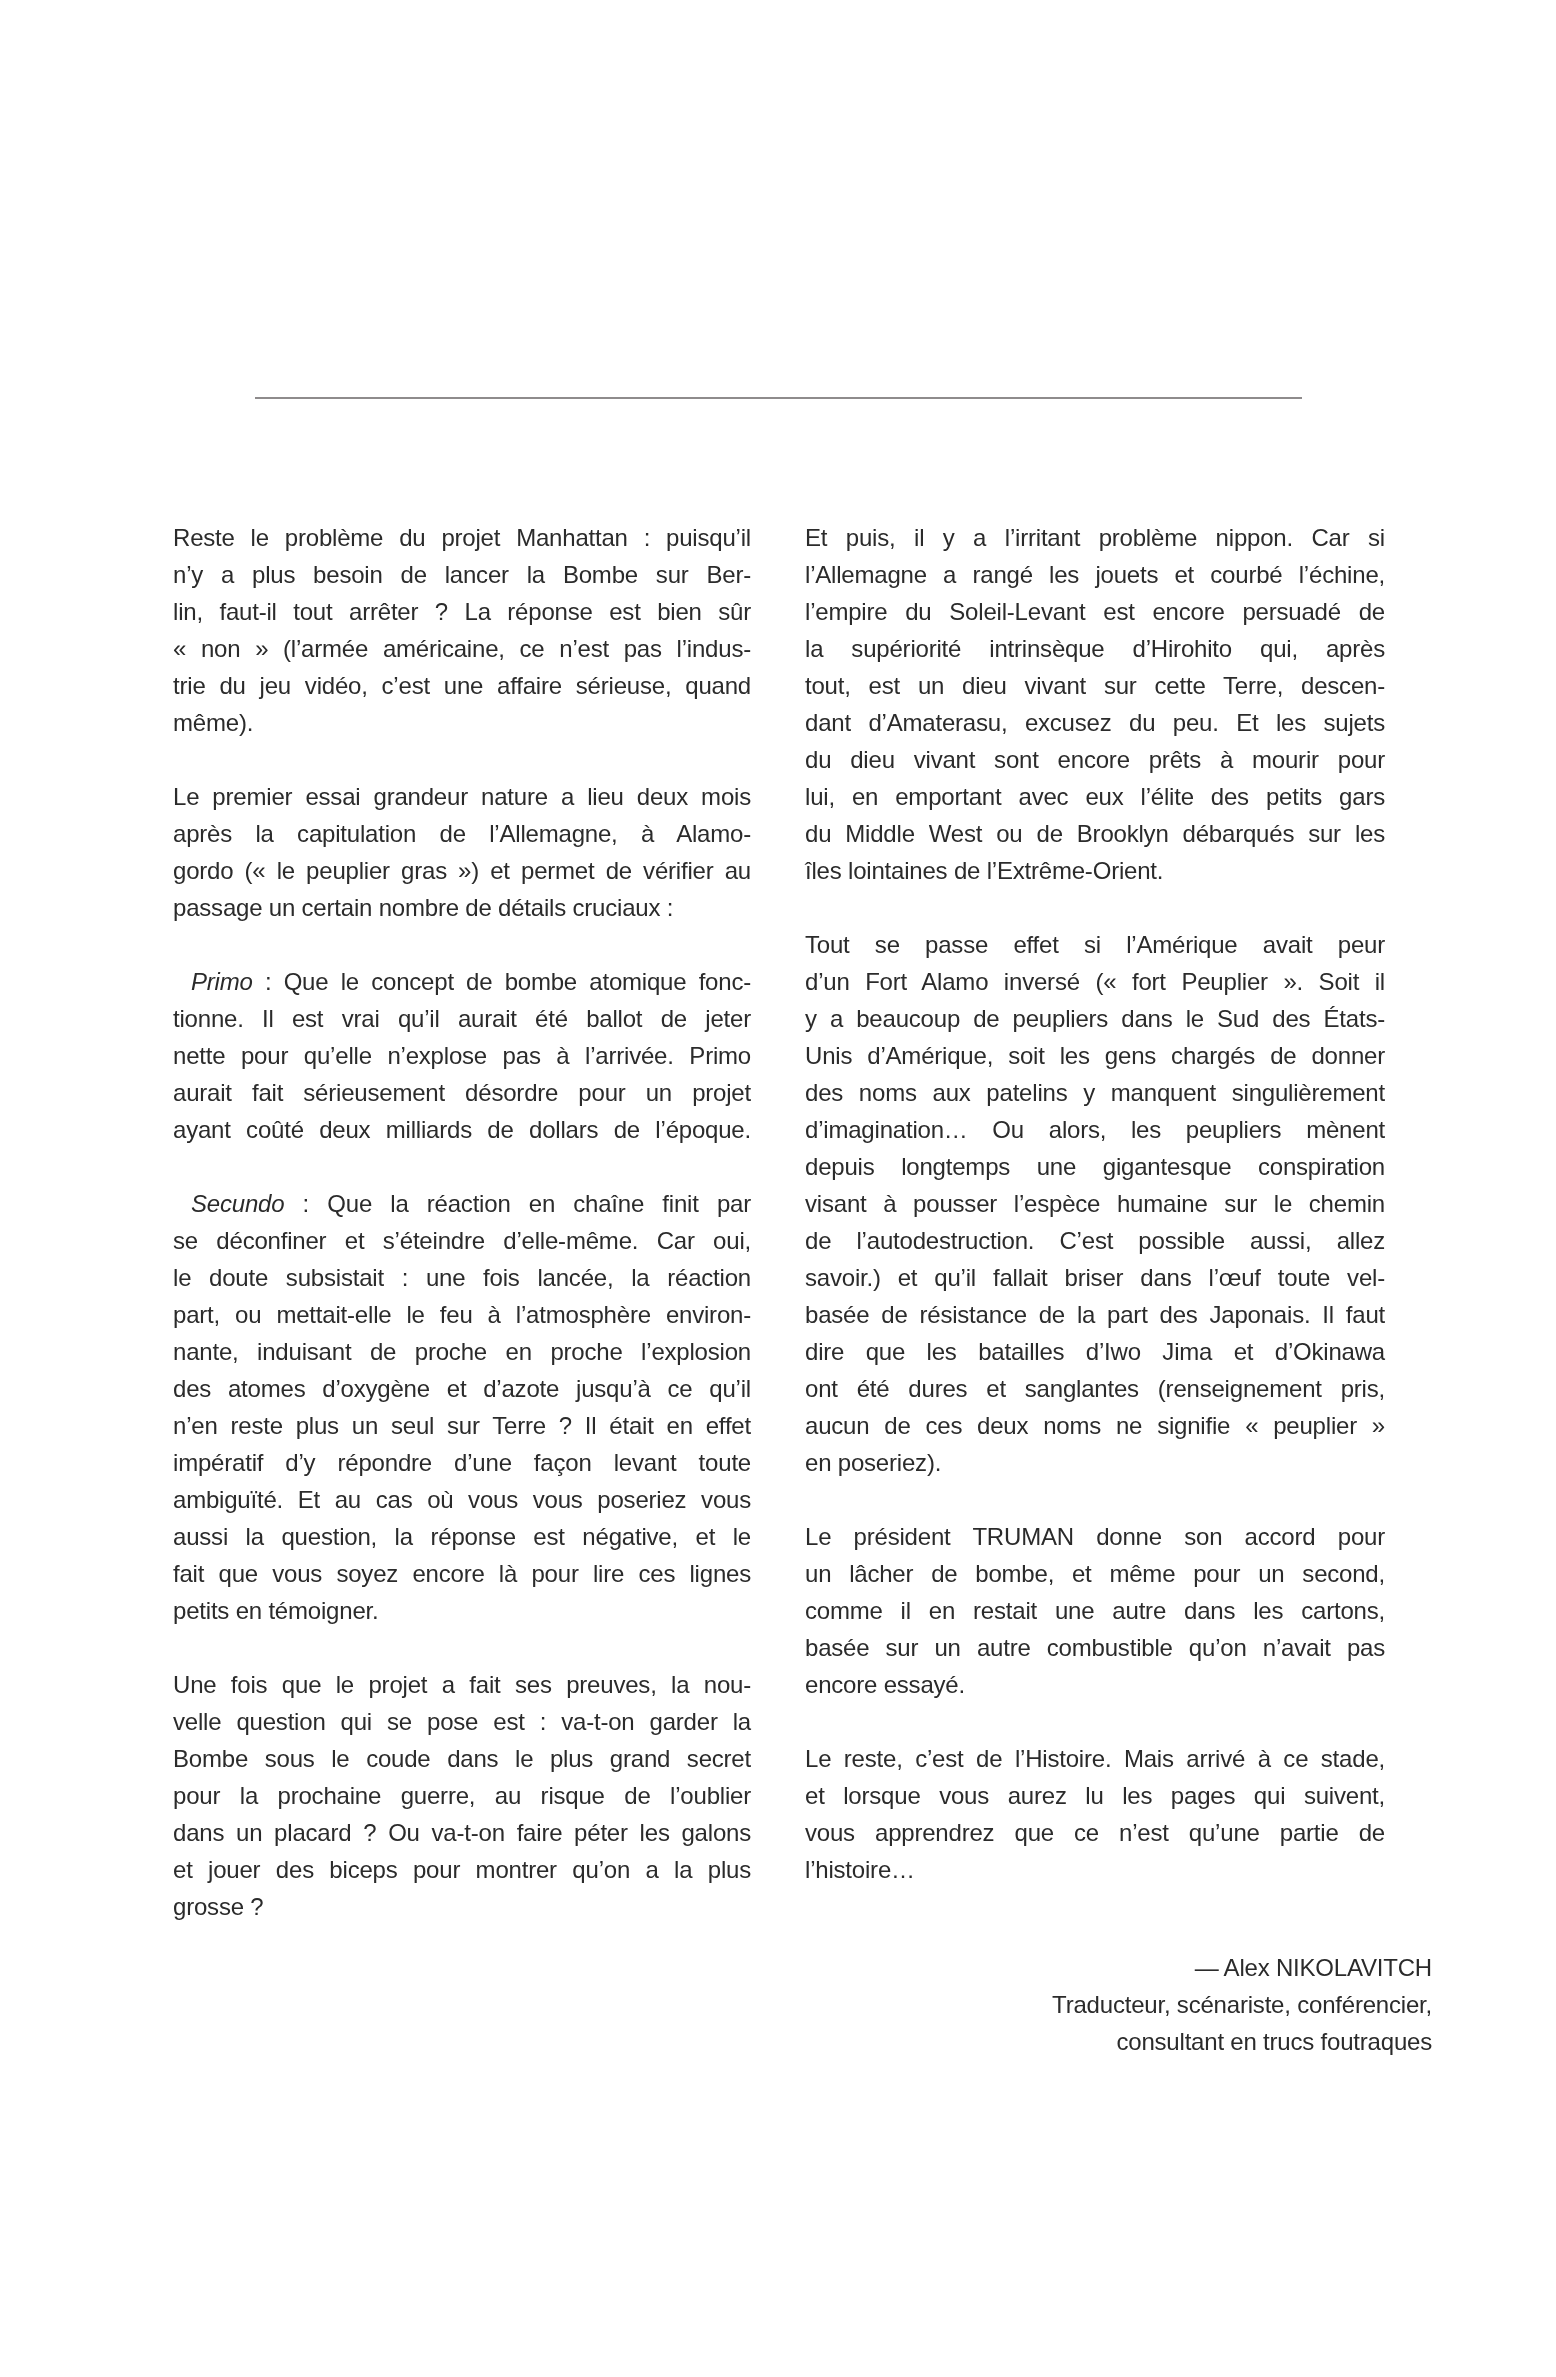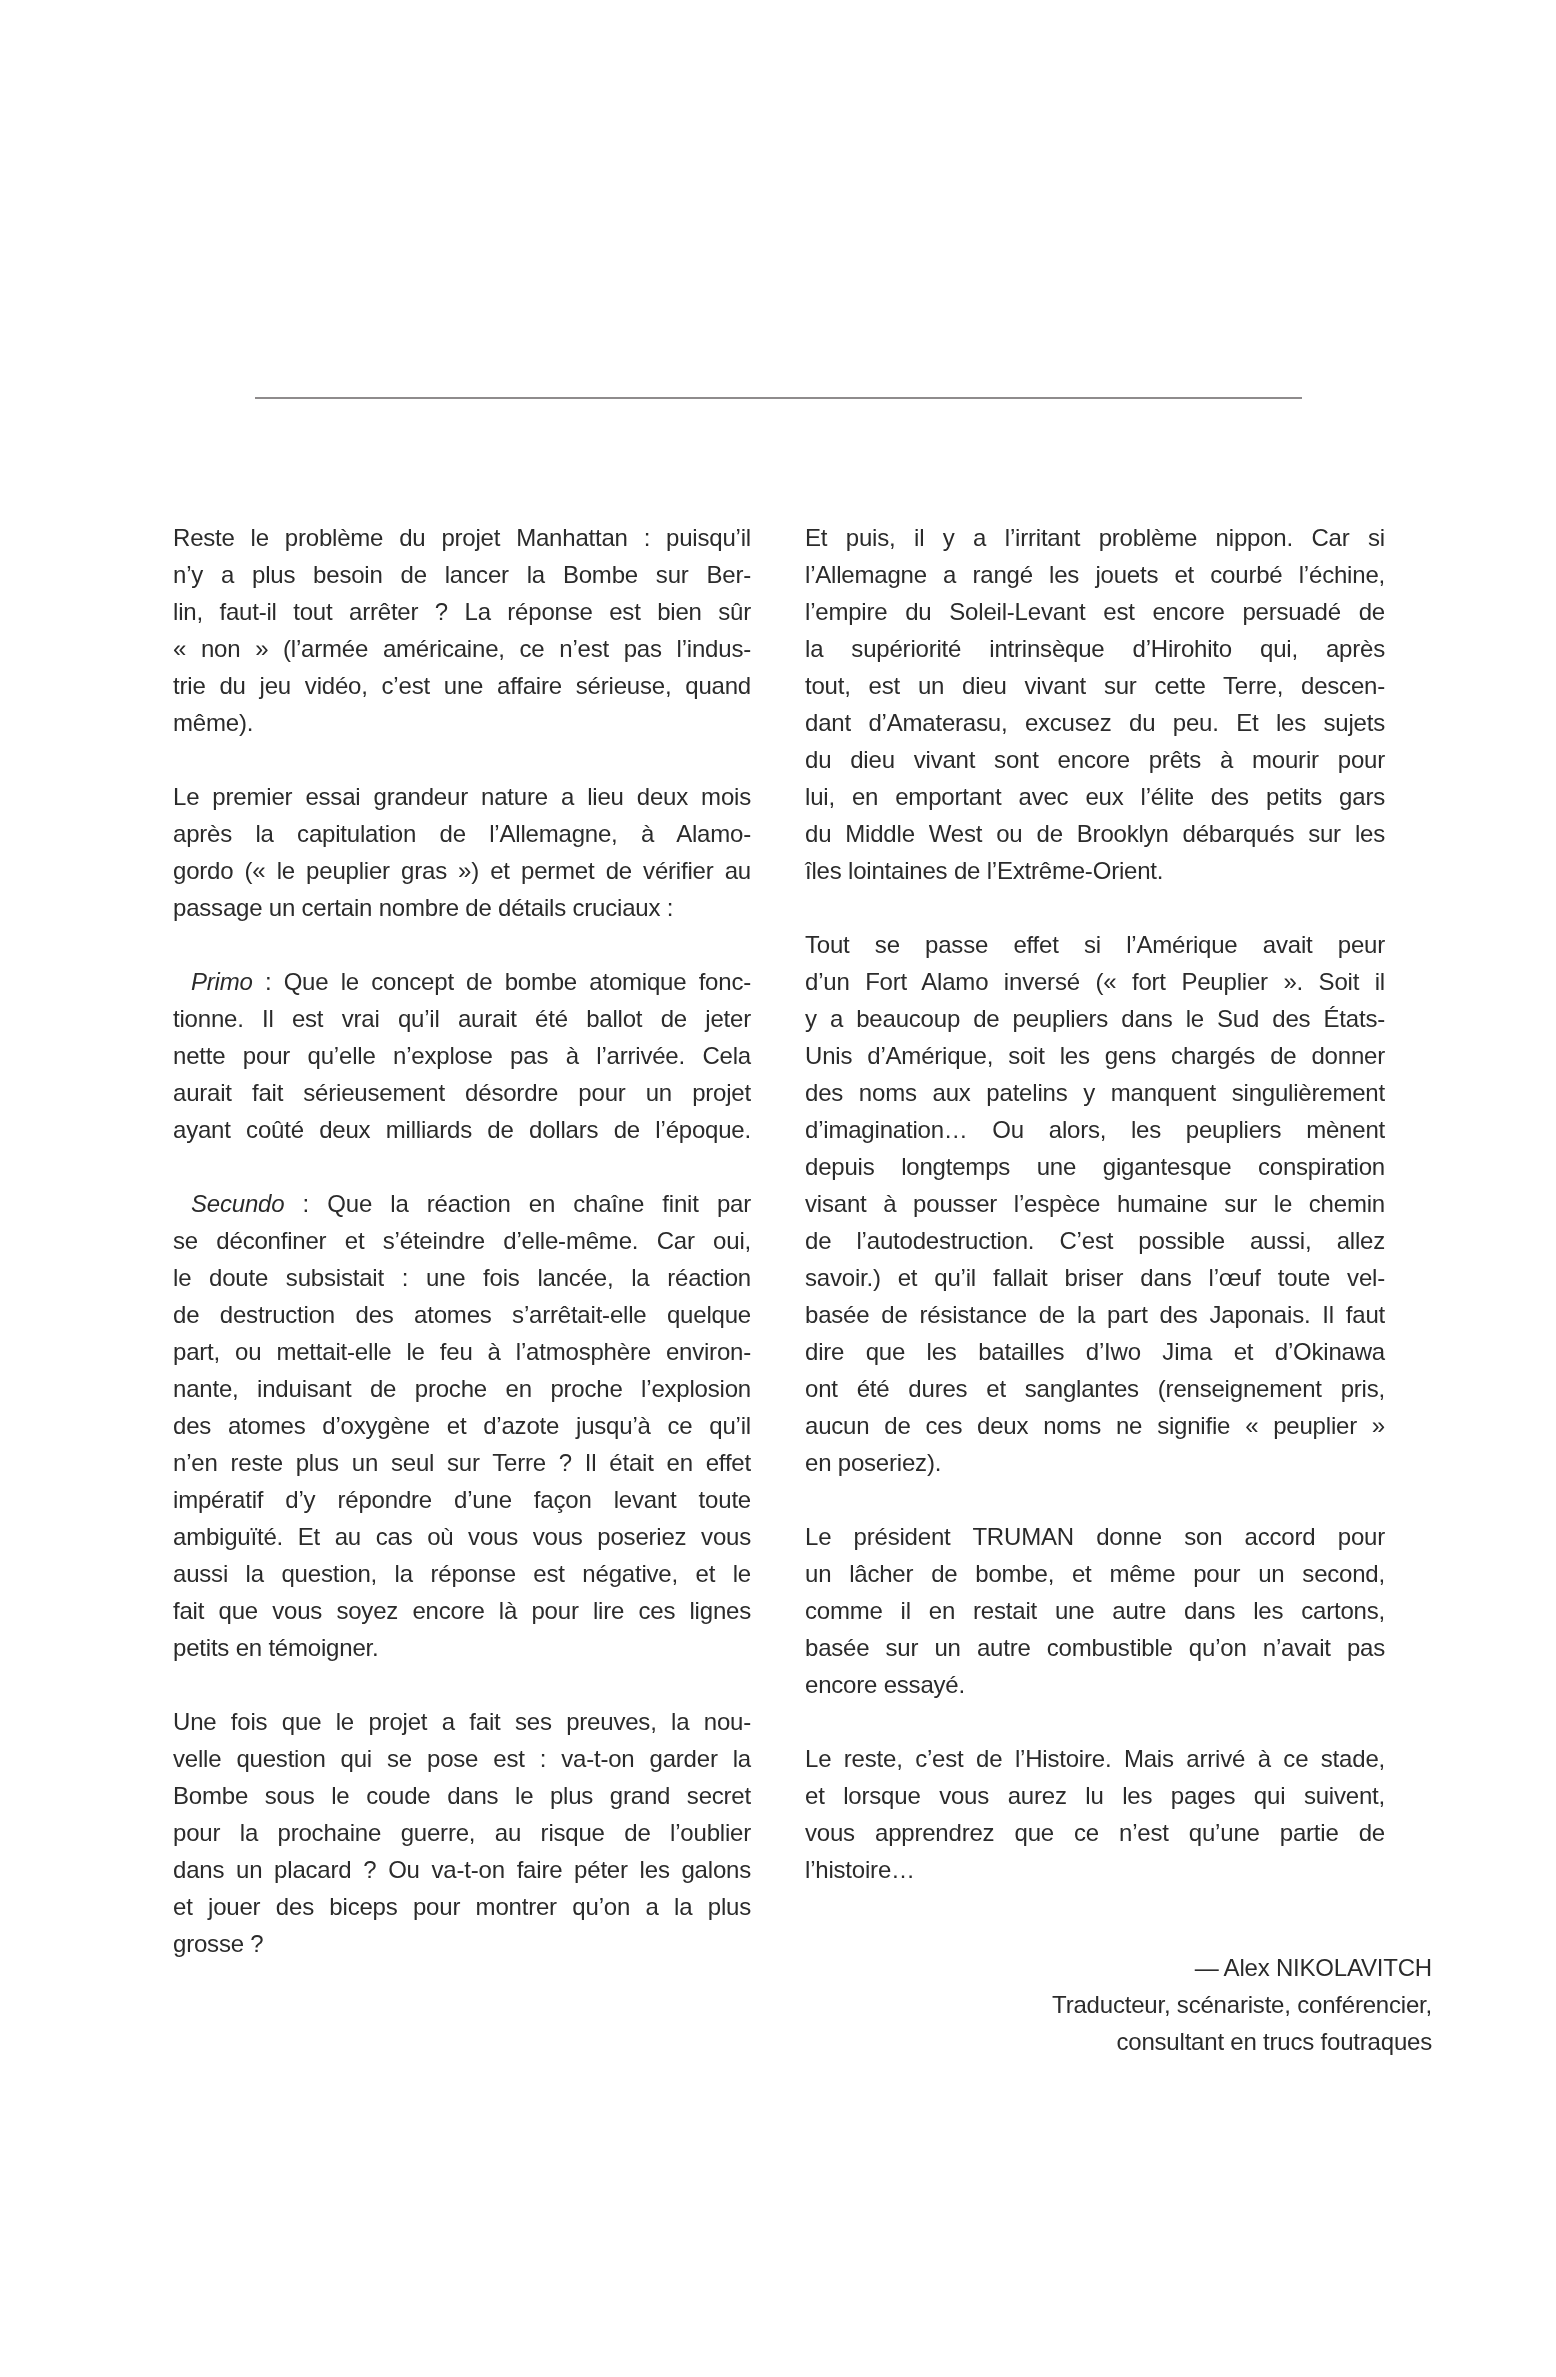--- a/index.html
+++ b/index.html
@@ -68,30 +68,29 @@
   <div class="para">
     <span class="line">Le premier essai grandeur nature a lieu deux mois</span>
     <span class="line">après la capitulation de l’Allemagne, à Alamo-</span>
     <span class="line">gordo (« le peuplier gras ») et permet de vérifier au</span>
     <span class="line last">passage un certain nombre de détails cruciaux :</span>
   </div>
 
   <div class="para">
     <span class="line indent"><span class="it">Primo</span><span> : Que le concept de bombe atomique fonc-</span></span>
     <span class="line">tionne. Il est vrai qu’il aurait été ballot de jeter</span>
-    <span class="line">nette pour qu’elle n’explose pas à l’arrivée. Cela</span>
+    <span class="line">nette pour qu’elle n’explose pas à l’arrivée. Primo</span>
     <span class="line">aurait fait sérieusement désordre pour un projet</span>
     <span class="line">ayant coûté deux milliards de dollars de l’époque.</span>
   </div>
 
   <div class="para">
     <span class="line indent"><span class="it">Secundo</span><span> : Que la réaction en chaîne finit par</span></span>
     <span class="line">se déconfiner et s’éteindre d’elle-même. Car oui,</span>
     <span class="line">le doute subsistait : une fois lancée, la réaction</span>
-    <span class="line">de destruction des atomes s’arrêtait-elle quelque</span>
     <span class="line">part, ou mettait-elle le feu à l’atmosphère environ-</span>
     <span class="line">nante, induisant de proche en proche l’explosion</span>
     <span class="line">des atomes d’oxygène et d’azote jusqu’à ce qu’il</span>
     <span class="line">n’en reste plus un seul sur Terre ? Il était en effet</span>
     <span class="line">impératif d’y répondre d’une façon levant toute</span>
     <span class="line">ambiguïté. Et au cas où vous vous poseriez vous</span>
     <span class="line">aussi la question, la réponse est négative, et le</span>
     <span class="line">fait que vous soyez encore là pour lire ces lignes</span>
     <span class="line last">petits en témoigner.</span>
   </div>

